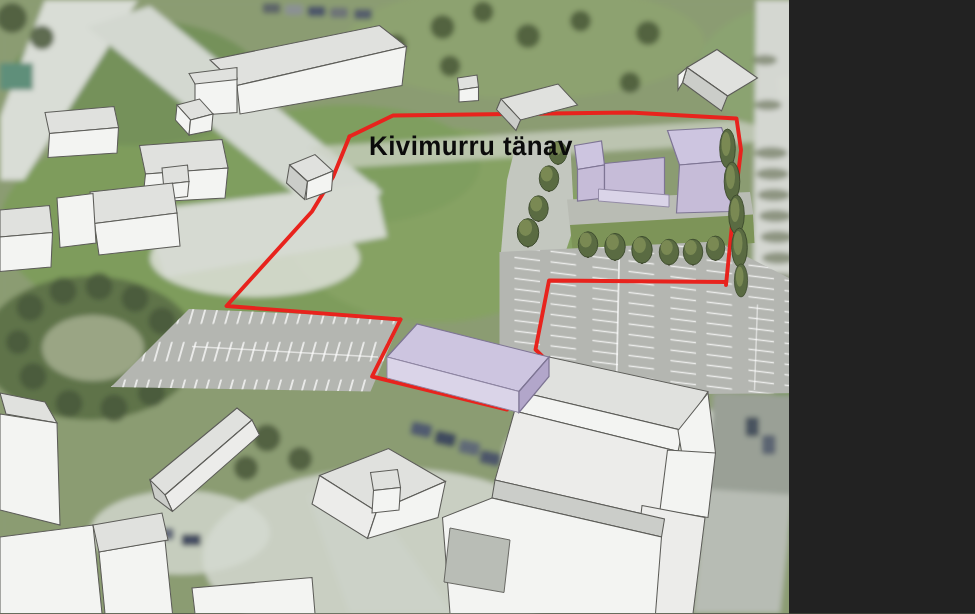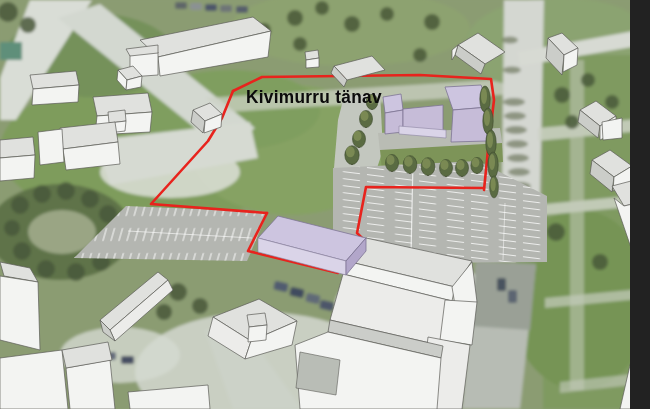--- a/index.html
+++ b/index.html
@@ -1,16 +1,16 @@
 <!DOCTYPE html>
 <html style="--c-boundary-red: #e8231d; --c-purple-roof: #cdc5e0; --c-purple-face: #c6bcd8; --c-purple-shade: #b2a6ca; --c-purple-light: #dad4e8; --c-model-roof: #e0e1de; --c-model-face: #f3f4f2; --c-model-shade: #cbcdc9; --c-model-outline: #5c5c58; --c-parking-grey: #b4b6b1; --c-tree-dark: #5a6b42; --c-tree-light: #7d8d55; --c-grass-base: #8b9c72; --c-grass-bright: #7e9c5c; --c-road-light: #d8dcd4;"><head>
 <meta charset="utf-8">
 <style>
   html,body{margin:0;padding:0;background:#222;}
-  #stage{position:relative;width:630px;height:409px;overflow:hidden;
+  #stage{position:relative;width:526px;height:409px;overflow:hidden;
          font-family:"Liberation Sans","DejaVu Sans",sans-serif;background:#8b9c72;}
   #stage svg{position:absolute;left:0;top:0;display:block;}
   .street-label{position:absolute;left:246px;top:87px;color:#0b0b0b;
      font-size:18px;font-weight:bold;letter-spacing:.3px;
      transform:scaleX(.96);transform-origin:left top;white-space:nowrap;}
   
   .red{fill:none;stroke:var(--c-boundary-red,#e8231d);stroke-width:2.6;stroke-linejoin:round;stroke-linecap:round;}
   .roofL{fill:var(--c-model-roof,#e0e1de);stroke:var(--c-model-outline,#5c5c58);stroke-width:.7;}
   .roofL2{fill:#ececea;stroke:var(--c-model-outline,#5c5c58);stroke-width:.7;}
   .faceW{fill:var(--c-model-face,#f3f4f2);stroke:var(--c-model-outline,#5c5c58);stroke-width:.7;}

